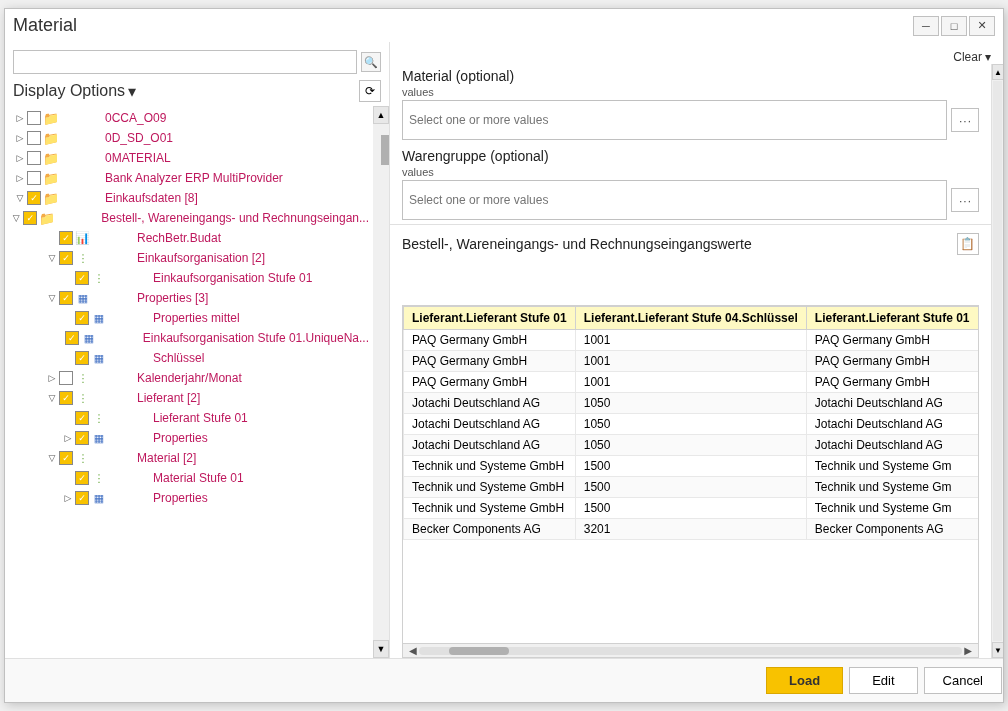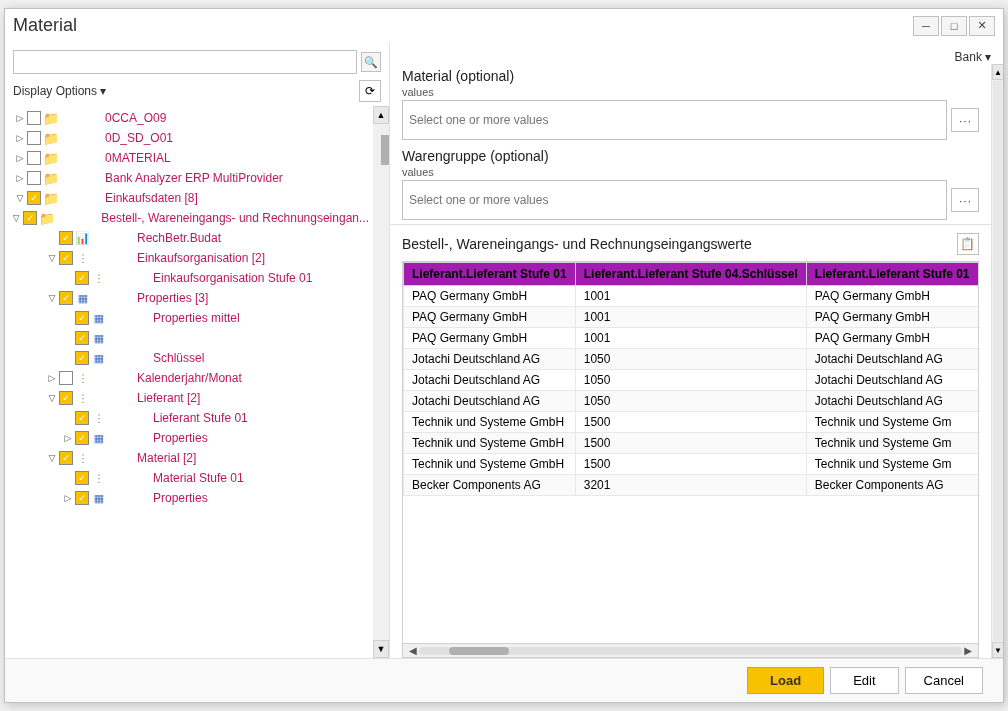--- a/index.html
+++ b/index.html
@@ -97,21 +97,21 @@
     .display-options-bar {
       padding: 2px 8px 4px 8px;
       display: flex;
       align-items: center;
       justify-content: space-between;
     }
     .display-options-btn {
       display: flex;
       align-items: center;
       gap: 3px;
-      font-size: 12px;
+      font-size: 16px;
       color: #333;
       cursor: pointer;
       background: none;
       border: none;
       padding: 0;
     }
     .refresh-btn {
       width: 22px;
       height: 22px;
       background: none;
@@ -263,20 +263,21 @@
       font-size: 12px;
       cursor: pointer;
     }
     
     .data-section {
       flex: 1;
       display: flex;
       flex-direction: column;
       overflow: hidden;
       padding: 8px 12px 0 12px;
+      gap: 44px;
     }
     .data-title-row {
       display: flex;
       align-items: center;
       justify-content: space-between;
       margin-bottom: 6px;
     }
     .data-title {
       font-size: 14px;
       font-weight: 400;
@@ -299,21 +300,21 @@
       display: flex;
       flex-direction: column;
       border: 1px solid #d0d0d0;
     }
     .data-table {
       width: 100%;
       border-collapse: collapse;
       font-size: 12px;
     }
     .data-table th {
-      background: #a21caf;
+      background: #fef9c3;
       border: 1px solid #d0d0d0;
       padding: 4px 8px;
       text-align: left;
       font-weight: 600;
       white-space: nowrap;
       overflow: hidden;
     }
     .data-table td {
       border: 1px solid #e8e8e8;
       padding: 3px 8px;
@@ -352,21 +353,21 @@
       font-size: 10px;
       cursor: pointer;
       color: #555;
       padding: 0 2px;
     }
     
     .bottom-bar {
       display: flex;
       align-items: center;
       justify-content: flex-end;
-      padding: 8px 20px;
+      padding: 8px 1px;
       gap: 6px;
       border-top: 1px solid #e0e0e0;
       background: #f9f9f9;
     }
     .load-btn {
       padding: 5px 22px;
       background: #f8c200;
       border: 1px solid #daa700;
       font-size: 13px;
       font-weight: 600;
@@ -557,20 +558,21 @@
             <span class="tree-expand" style="width:14px"></span>
             <span class="tree-check" style="background:#f8c200;">✓</span>
             <span class="tree-icon table-icon">▦</span>
             <span class="tree-label">Properties mittel</span>
           </div>
           <div class="tree-item">
             <span class="indent" style="width:52px"></span>
             <span class="tree-expand" style="width:14px"></span>
             <span class="tree-check" style="background:#f8c200;">✓</span>
             <span class="tree-icon table-icon">▦</span>
+            <span class="tree-label">Einkaufsorganisation Stufe 01.UniqueNa...</span>
           </div>
           <div class="tree-item">
             <span class="indent" style="width:52px"></span>
             <span class="tree-expand" style="width:14px"></span>
             <span class="tree-check" style="background:#f8c200;">✓</span>
             <span class="tree-icon table-icon">▦</span>
             <span class="tree-label">Schlüssel</span>
           </div>
           <div class="tree-item">
             <span class="indent" style="width:36px"></span>
@@ -630,21 +632,21 @@
           </div>
           <div class="tree-scroll-down">▼</div>
         </div>
       </div>
     </div>
 
     <div class="right-panel">
 
       <div class="right-top">
         <button class="show-btn">
-          <span>Bank</span>
+          <span>Clear</span>
           <span>▾</span>
         </button>
       </div>
 
       <div class="right-content">
         <div class="right-main">
 
           <div class="filters-panel">
 
             <div class="filter-group">

